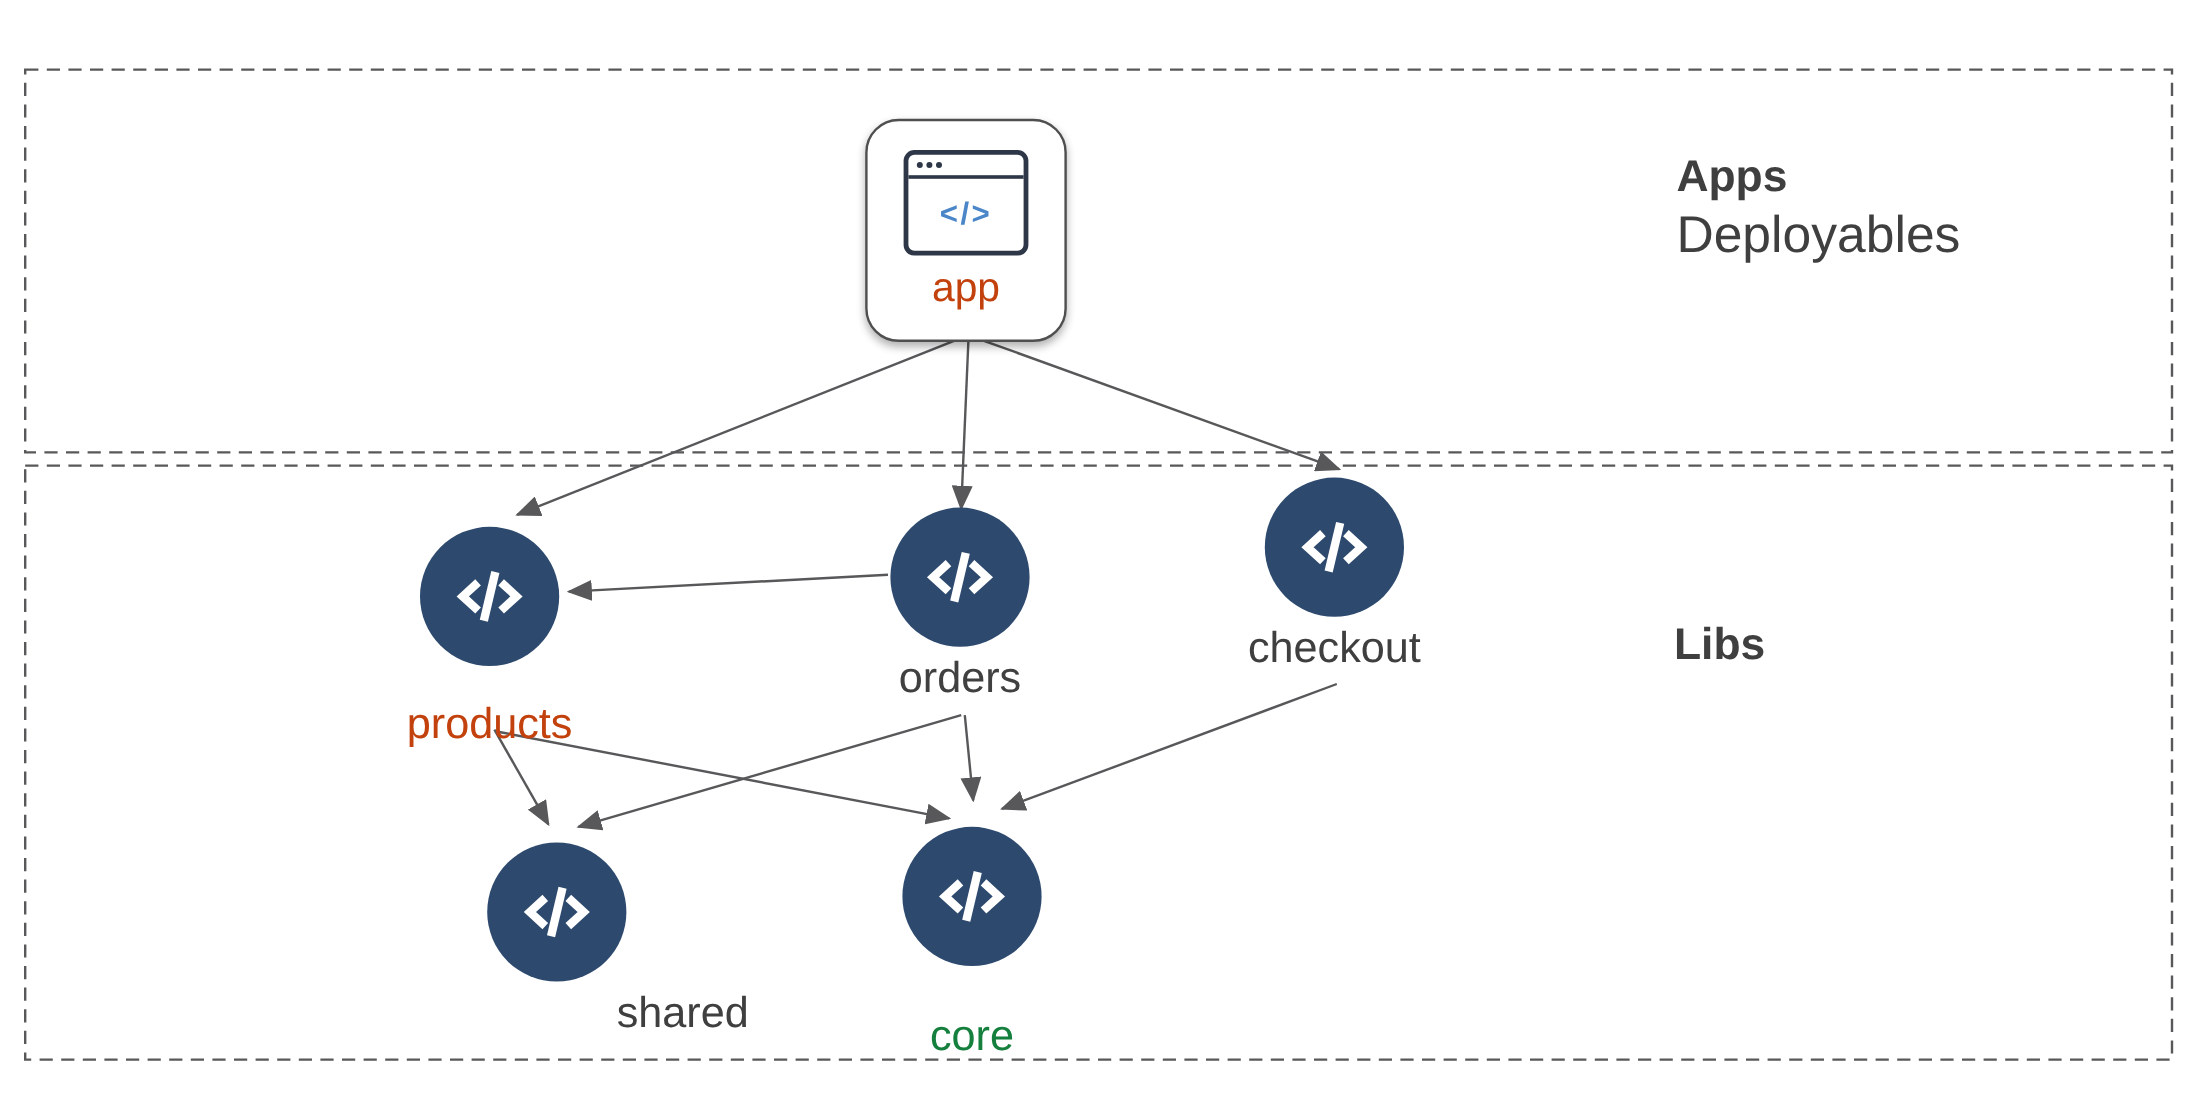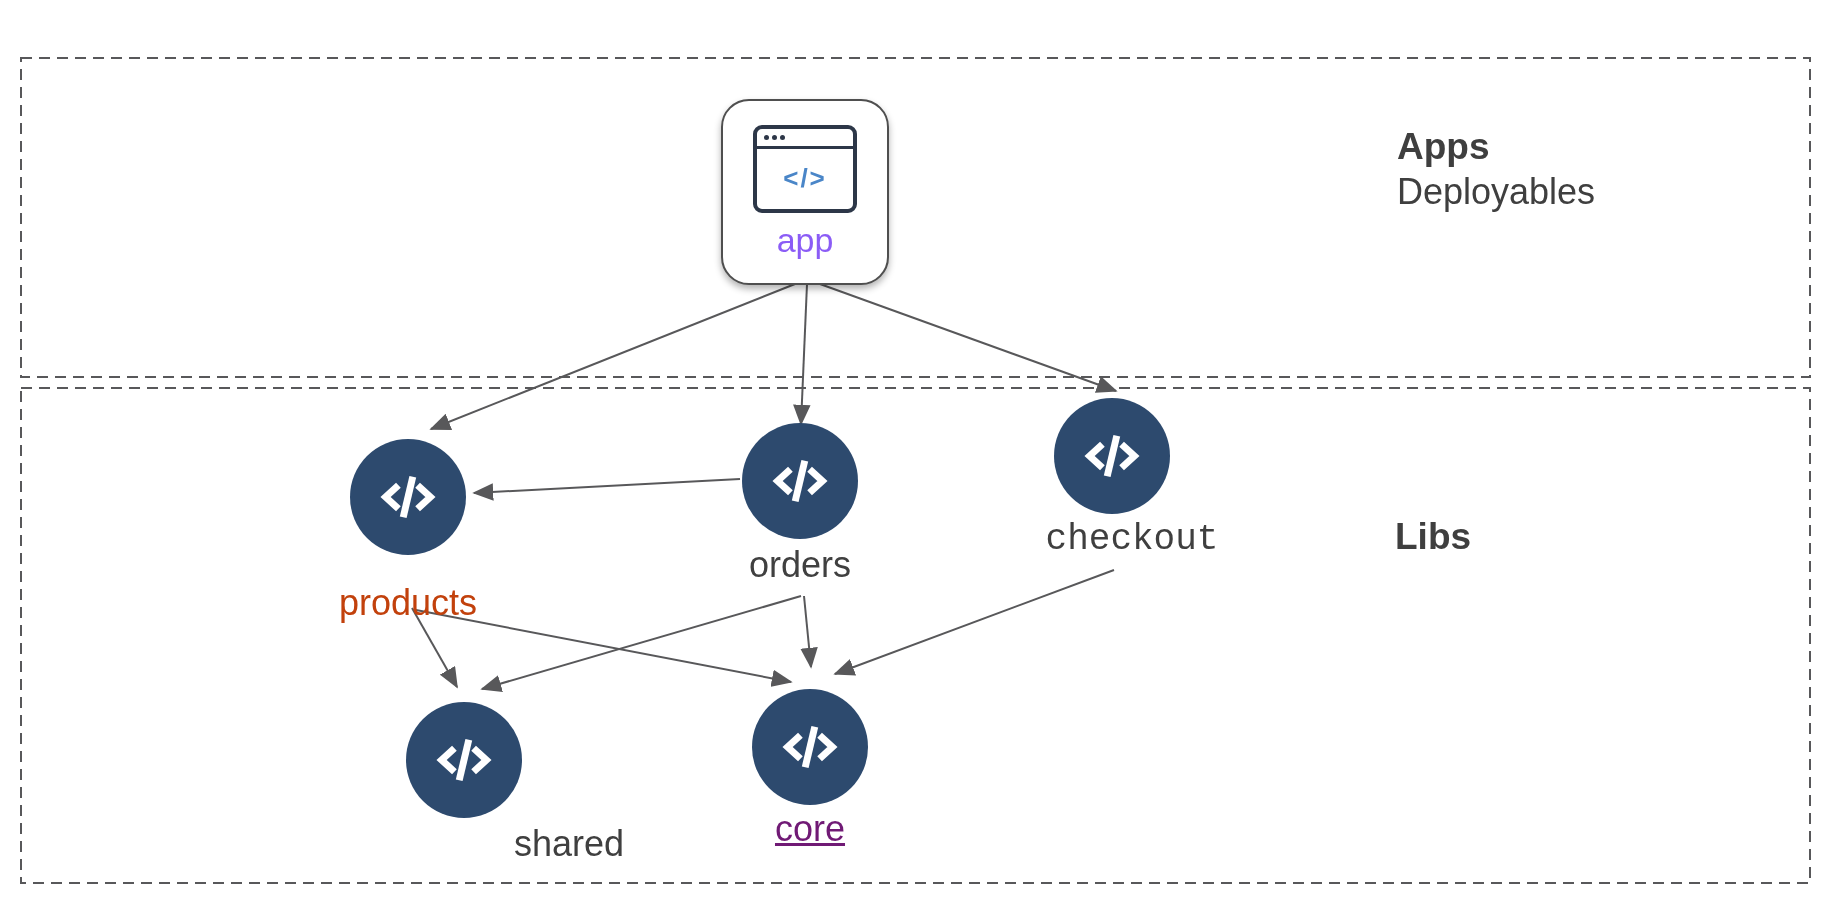--- a/index.html
+++ b/index.html
@@ -11,32 +11,32 @@
   
   .lib-node{position:absolute;width:116px;height:116px;border-radius:50%;
     display:flex;align-items:center;justify-content:center}
   .node-label{position:absolute;width:320px;text-align:center;
     font-size:36px;color:#3f3f3f;line-height:1.1}
   
   .app-card{position:absolute;width:164px;height:182px;background:#fff;
     border:2px solid #4f4f4f;border-radius:28px;
     box-shadow:0 4px 7px rgba(0,0,0,.30);
     display:flex;flex-direction:column;align-items:center;justify-content:center;gap:8px}
-  .app-card .card-label{font-size:34px;color:#8b5cf6}
+  .app-card .card-label{font-size:34px;color:#c2410c}
   .browser-icon{width:96px;height:80px;border:4px solid #2d3748;border-radius:9px;
     display:flex;flex-direction:column;background:#fff}
   .browser-top{height:17px;border-bottom:3px solid #2d3748;
     display:flex;align-items:center;gap:3px;padding-left:7px}
   .browser-dot{width:5px;height:5px;border-radius:50%;background:#2d3748}
   .browser-code{flex:1;display:flex;align-items:center;justify-content:center;
     color:#4a86c8;font-weight:700;font-size:26px;letter-spacing:2px}
   
   .section-label{position:absolute;color:#3f3f3f;white-space:nowrap}
   .section-title{font-size:37px;font-weight:700;line-height:1.15}
-  .section-sub{font-size:36px;font-weight:400;line-height:1.3}
+  .section-sub{font-size:43px;font-weight:400;line-height:1.3}
   .section-label.libs .section-sub{font-size:36px}
 </style>
 </head>
 <body>
 
 <svg id="edges-svg" width="1838" height="920" viewBox="0 0 1838 920">
   <defs>
     <marker id="arrowhead" viewBox="0 0 12 10" refX="11" refY="5" markerWidth="10.5" markerHeight="8.75" orient="auto-start-reverse">
       <path id="arrowhead-path" d="M0,0 L12,5 L0,10 Z" fill="#58585a"></path>
     </marker>
@@ -86,37 +86,37 @@
       </svg>
     </div>
     <div class="node-label" style="left: 640px; top: 545px; color: #404040;">orders</div>
     <div class="lib-node" style="left: 1054px; top: 398px; background: rgb(45, 74, 110);">
       <svg width="64" height="64" viewBox="0 0 60 60">
         <polyline points="21,19 9,30 21,41" fill="none" stroke="#ffffff" stroke-width="6.5"></polyline>
         <polyline points="39,19 51,30 39,41" fill="none" stroke="#ffffff" stroke-width="6.5"></polyline>
         <line x1="34.5" y1="11" x2="25.5" y2="49" stroke="#ffffff" stroke-width="6.5"></line>
       </svg>
     </div>
-    <div class="node-label" style="left: 972px; top: 520px; color: rgb(63, 63, 63); font-family: Liberation Mono, monospace;">checkout</div>
+    <div class="node-label" style="left: 952px; top: 520px; color: rgb(63, 63, 63);">checkout</div>
     <div class="lib-node" style="left: 406px; top: 702px; background: rgb(45, 74, 110);">
       <svg width="64" height="64" viewBox="0 0 60 60">
         <polyline points="21,19 9,30 21,41" fill="none" stroke="#ffffff" stroke-width="6.5"></polyline>
         <polyline points="39,19 51,30 39,41" fill="none" stroke="#ffffff" stroke-width="6.5"></polyline>
         <line x1="34.5" y1="11" x2="25.5" y2="49" stroke="#ffffff" stroke-width="6.5"></line>
       </svg>
     </div>
     <div class="node-label" style="left: 304px; top: 824px; color: rgb(63, 63, 63); text-align: right;">shared</div>
     <div class="lib-node" style="left: 752px; top: 689px; background: rgb(45, 74, 110);">
       <svg width="64" height="64" viewBox="0 0 60 60">
         <polyline points="21,19 9,30 21,41" fill="none" stroke="#ffffff" stroke-width="6.5"></polyline>
         <polyline points="39,19 51,30 39,41" fill="none" stroke="#ffffff" stroke-width="6.5"></polyline>
         <line x1="34.5" y1="11" x2="25.5" y2="49" stroke="#ffffff" stroke-width="6.5"></line>
       </svg>
     </div>
-    <div class="node-label" style="left: 650px; top: 809px; color: #701a75; text-decoration: underline;">core</div>
+    <div class="node-label" style="left: 650px; top: 843px; color: #15803d;">core</div>
   </div>
 
 <div class="section-label apps" style="left: 1397px; top: 126px; color: rgb(63, 63, 63);">
   <div class="section-title">Apps</div>
   <div class="section-sub">Deployables</div>
 </div>
 <div class="section-label libs" style="left: 1395px; top: 516px; color: rgb(63, 63, 63);">
   <div class="section-title">Libs</div>
 </div>
 

